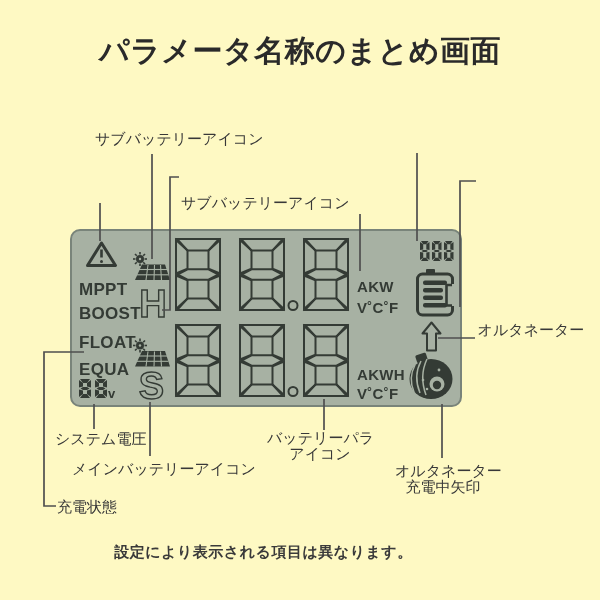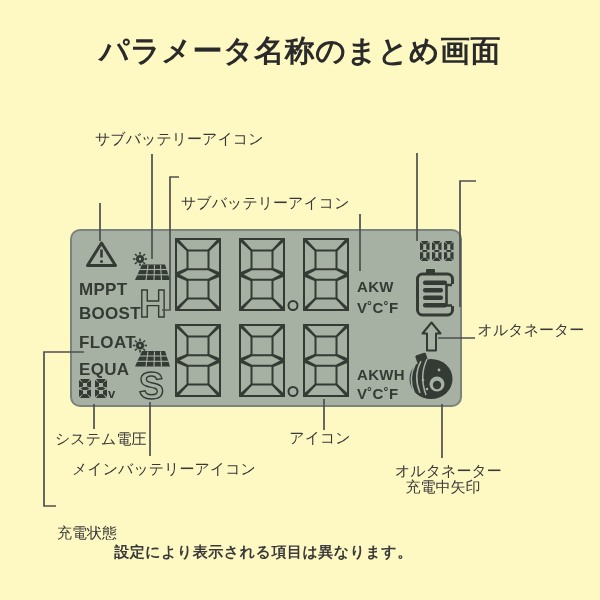--- a/index.html
+++ b/index.html
@@ -238,22 +238,23 @@
   </svg>
 
   <div class="lbl" style="left:95px;top:131px;">サブバッテリーアイコン</div>
   <div class="lbl" style="left:181px;top:166px;margin-top:29px;">サブバッテリーアイコン</div>
   <div class="lbl center" style="left:476px;top:322px;width:110px;">
     <div>オルタネーター</div>
   </div>
   <div class="lbl" style="left:55px;top:431px;">システム電圧</div>
   <div class="lbl" style="left:72px;top:461px;">メインバッテリーアイコン</div>
   <div class="lbl center" style="left:267px;top:430px;width:106px;">
+    <div>バッテリーパラ</div>
     <div>アイコン</div>
   </div>
   <div class="lbl center" style="left:395px;top:463px;width:96px;">
     <div>オルタネーター</div>
     <div>充電中矢印</div>
   </div>
-  <div class="lbl" style="left:57px;top:525px;">充電状態</div>
+  <div class="lbl" style="left:57px;top:499px;">充電状態</div>
 
   <div class="footer">設定により表示される項目は異なります。</div>
 </div>
 
 </body></html>

